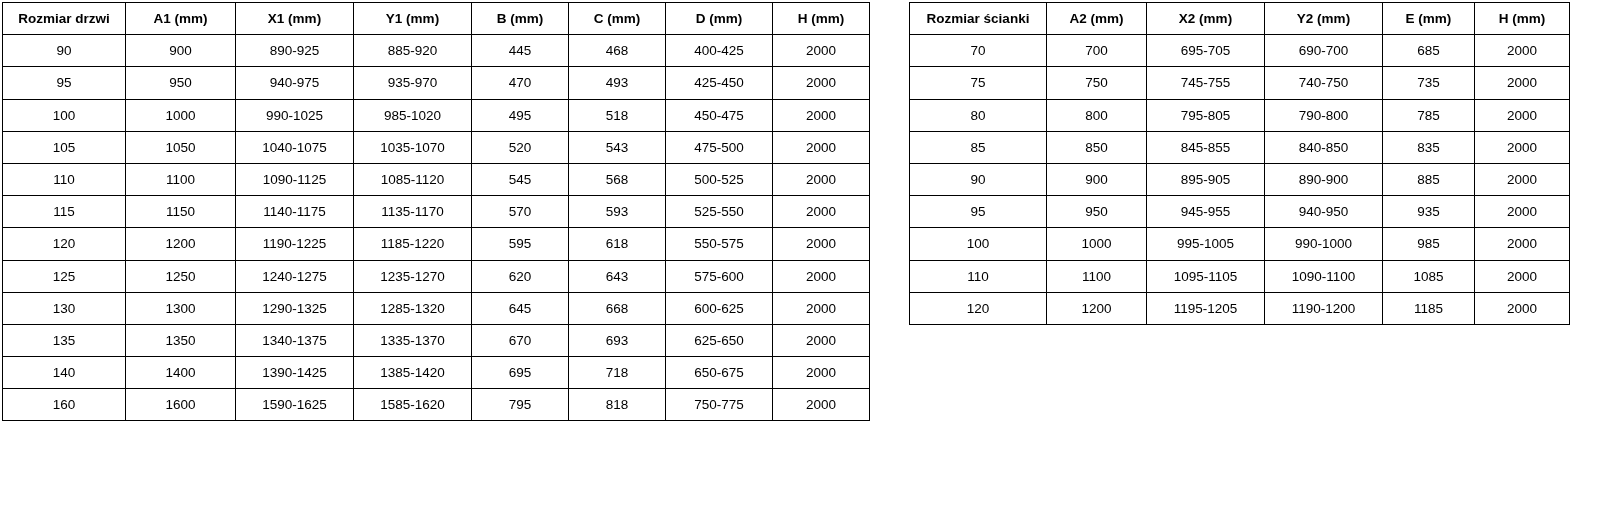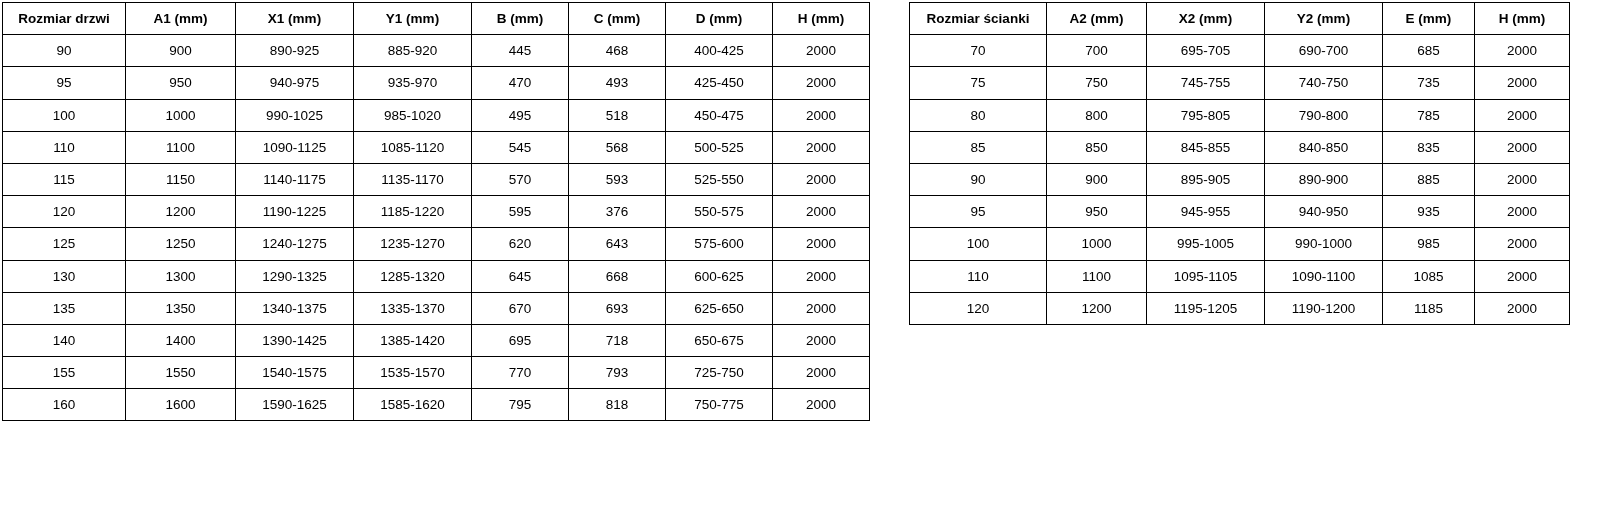--- a/index.html
+++ b/index.html
@@ -119,20 +119,30 @@
           <td>100</td>
           <td>1000</td>
           <td>990-1025</td>
           <td>985-1020</td>
           <td>495</td>
           <td>518</td>
           <td>450-475</td>
           <td>2000</td>
         </tr>
         <tr>
+          <td>105</td>
+          <td>1050</td>
+          <td>1040-1075</td>
+          <td>1035-1070</td>
+          <td>520</td>
+          <td>543</td>
+          <td>475-500</td>
+          <td>2000</td>
+        </tr>
+        <tr>
           <td>110</td>
           <td>1100</td>
           <td>1090-1125</td>
           <td>1085-1120</td>
           <td>545</td>
           <td>568</td>
           <td>500-525</td>
           <td>2000</td>
         </tr>
         <tr>
@@ -144,21 +154,21 @@
           <td>593</td>
           <td>525-550</td>
           <td>2000</td>
         </tr>
         <tr>
           <td>120</td>
           <td>1200</td>
           <td>1190-1225</td>
           <td>1185-1220</td>
           <td>595</td>
-          <td>376</td>
+          <td>618</td>
           <td>550-575</td>
           <td>2000</td>
         </tr>
         <tr>
           <td>125</td>
           <td>1250</td>
           <td>1240-1275</td>
           <td>1235-1270</td>
           <td>620</td>
           <td>643</td>
@@ -186,30 +196,20 @@
           <td>2000</td>
         </tr>
         <tr>
           <td>140</td>
           <td>1400</td>
           <td>1390-1425</td>
           <td>1385-1420</td>
           <td>695</td>
           <td>718</td>
           <td>650-675</td>
-          <td>2000</td>
-        </tr>
-        <tr>
-          <td>155</td>
-          <td>1550</td>
-          <td>1540-1575</td>
-          <td>1535-1570</td>
-          <td>770</td>
-          <td>793</td>
-          <td>725-750</td>
           <td>2000</td>
         </tr>
         <tr>
           <td>160</td>
           <td>1600</td>
           <td>1590-1625</td>
           <td>1585-1620</td>
           <td>795</td>
           <td>818</td>
           <td>750-775</td>

